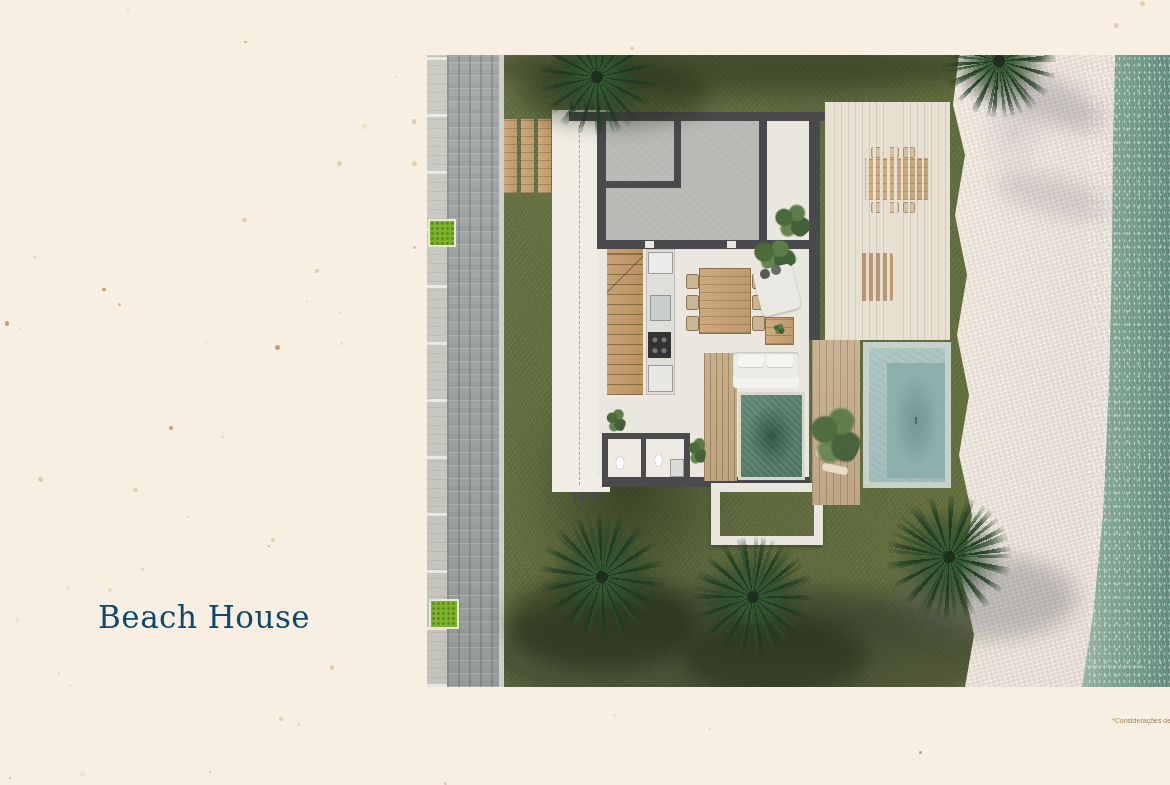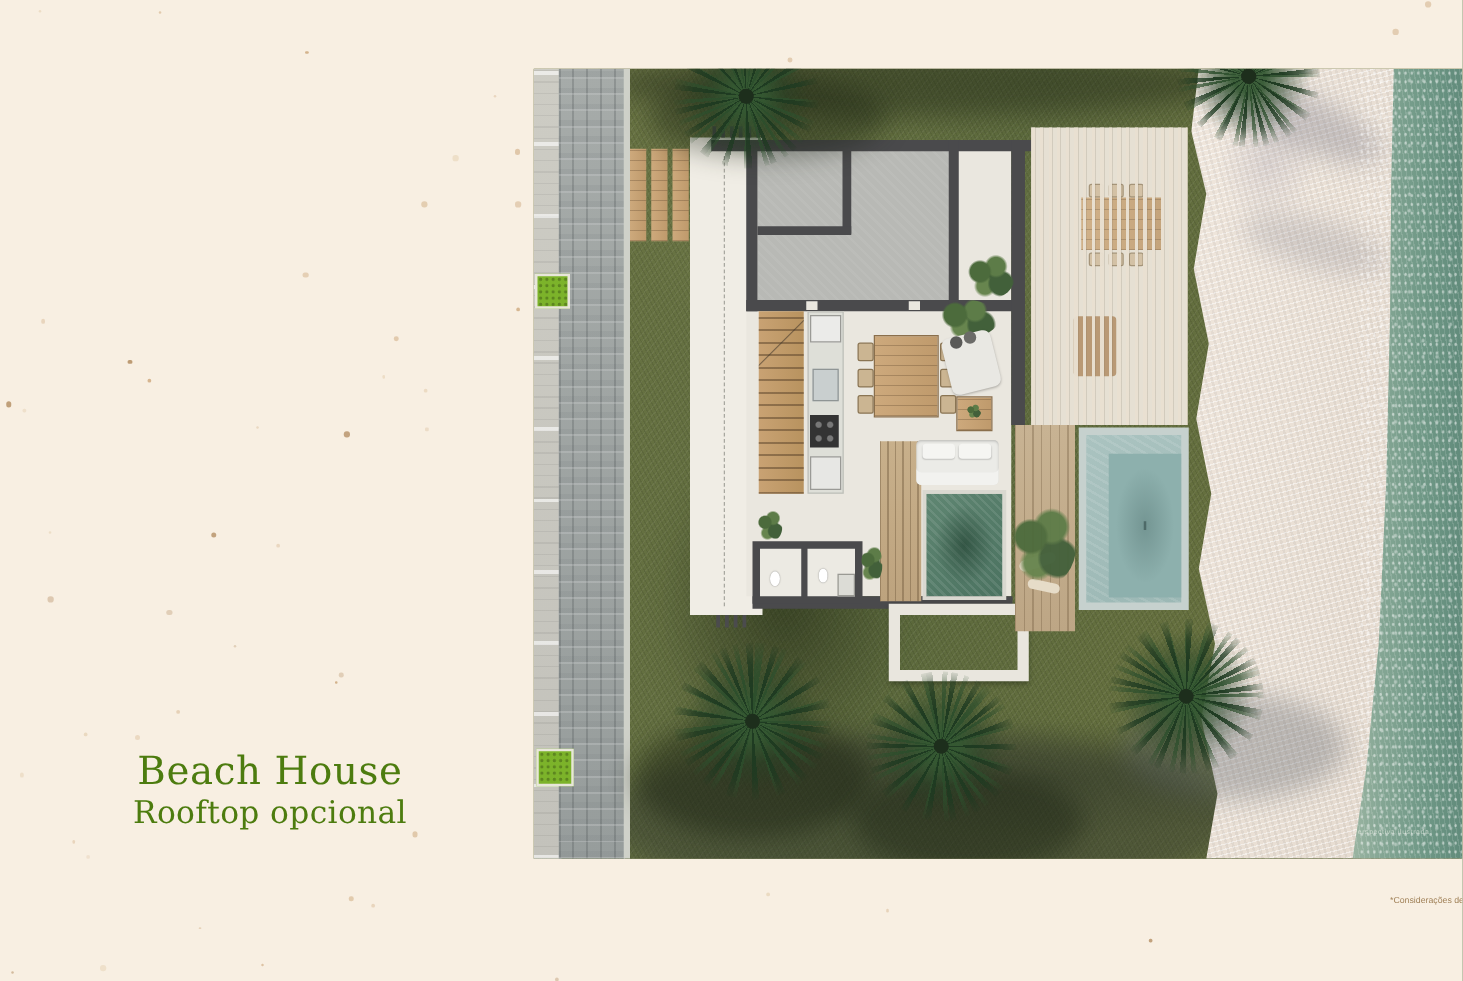--- a/index.html
+++ b/index.html
@@ -2,21 +2,21 @@
 <html><head>
 <meta charset="utf-8">
 <style>
   html,body{margin:0;padding:0;}
   .stage{position:relative;width:1170px;height:785px;overflow:hidden;
     background:#f8efe2;font-family:"DejaVu Serif","Liberation Serif",serif;}
   .a{position:absolute;}
   .speck{position:absolute;border-radius:50%;}
 
   
-  .caption{left:98px;top:599px;width:236px;text-align:center;color:#4d7c0f;}
+  .caption{left:98px;top:599px;width:236px;text-align:left;color:#0c4a6e;}
   .caption .t{font-size:31px;line-height:37px;letter-spacing:.5px;}
   .caption .s{font-size:25px;line-height:28px;letter-spacing:.3px;}
 
   .footnote{left:1112px;top:717px;font-size:7px;color:#a18259;white-space:nowrap;
     font-family:"Liberation Sans",sans-serif;}
 
   
   .render{left:427px;top:55px;width:743px;height:632px;overflow:hidden;background:#67713f;}
 
   .grass{left:0;top:0;width:743px;height:632px;background:
@@ -162,21 +162,20 @@
       <div class="speck" style="left: 268.007px; top: 545.282px; width: 1.74011px; height: 1.74011px; background: rgb(193, 147, 95); opacity: 0.67;"></div>
       <div class="speck" style="left: 38.3675px; top: 477.363px; width: 4.53313px; height: 4.53313px; background: rgb(169, 127, 79); opacity: 0.34;"></div>
       <div class="speck" style="left: 411.827px; top: 119.319px; width: 4.31822px; height: 4.31822px; background: rgb(193, 147, 95); opacity: 0.43;"></div>
       <div class="speck" style="left: 18.18px; top: 326.705px; width: 2.91601px; height: 2.91601px; background: rgb(230, 210, 180); opacity: 0.5;"></div>
       <div class="speck" style="left: 274.999px; top: 345.437px; width: 4.67513px; height: 4.67513px; background: rgb(169, 127, 79); opacity: 0.68;"></div>
       <div class="speck" style="left: 340.408px; top: 342.402px; width: 2.13742px; height: 2.13742px; background: rgb(217, 187, 151); opacity: 0.37;"></div>
     </div>
 
   <div class="a caption">
     <div class="t">Beach House</div>
-    <div class="s">Rooftop opcional</div>
   </div>
 
   <div class="a render">
 
     <div class="a grass"></div>
     <div class="a shade" style="left:60px;top:-14px;width:500px;height:52px;background:rgba(25,33,18,.40);"></div>
     <div class="a shade" style="left:55px;top:250px;width:290px;height:360px;background:radial-gradient(closest-side,rgba(18,26,12,.5),transparent 72%);"></div>
     <div class="a shade" style="left:60px;top:530px;width:500px;height:140px;background:rgba(48,52,46,.42);"></div>
 
     <div class="a sidewalk"></div>

